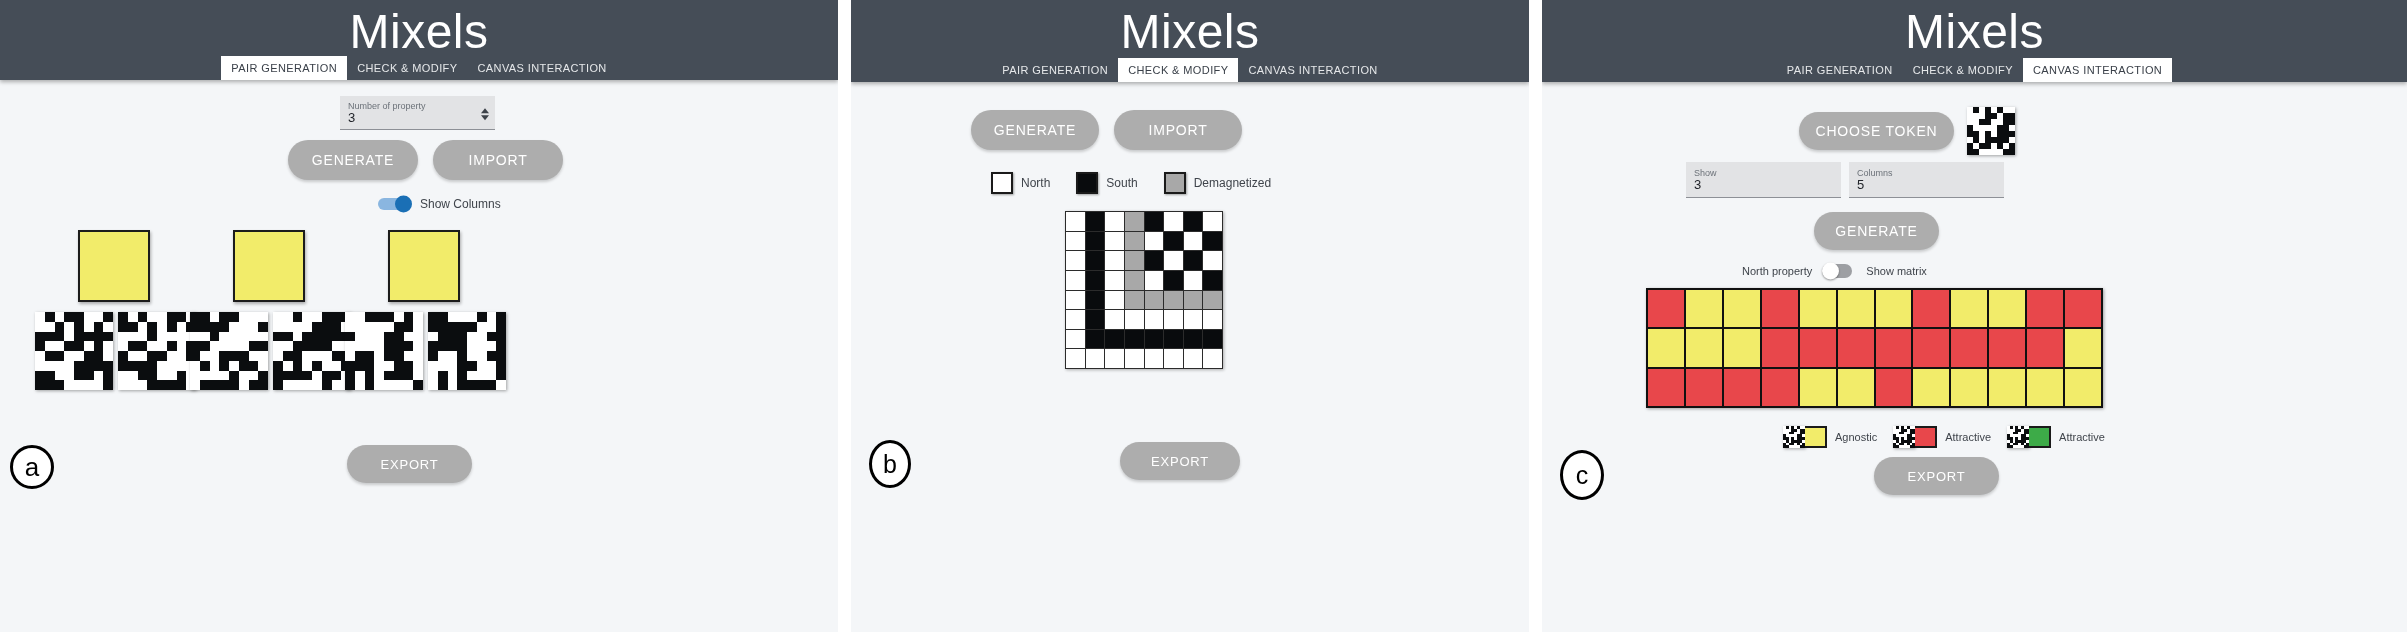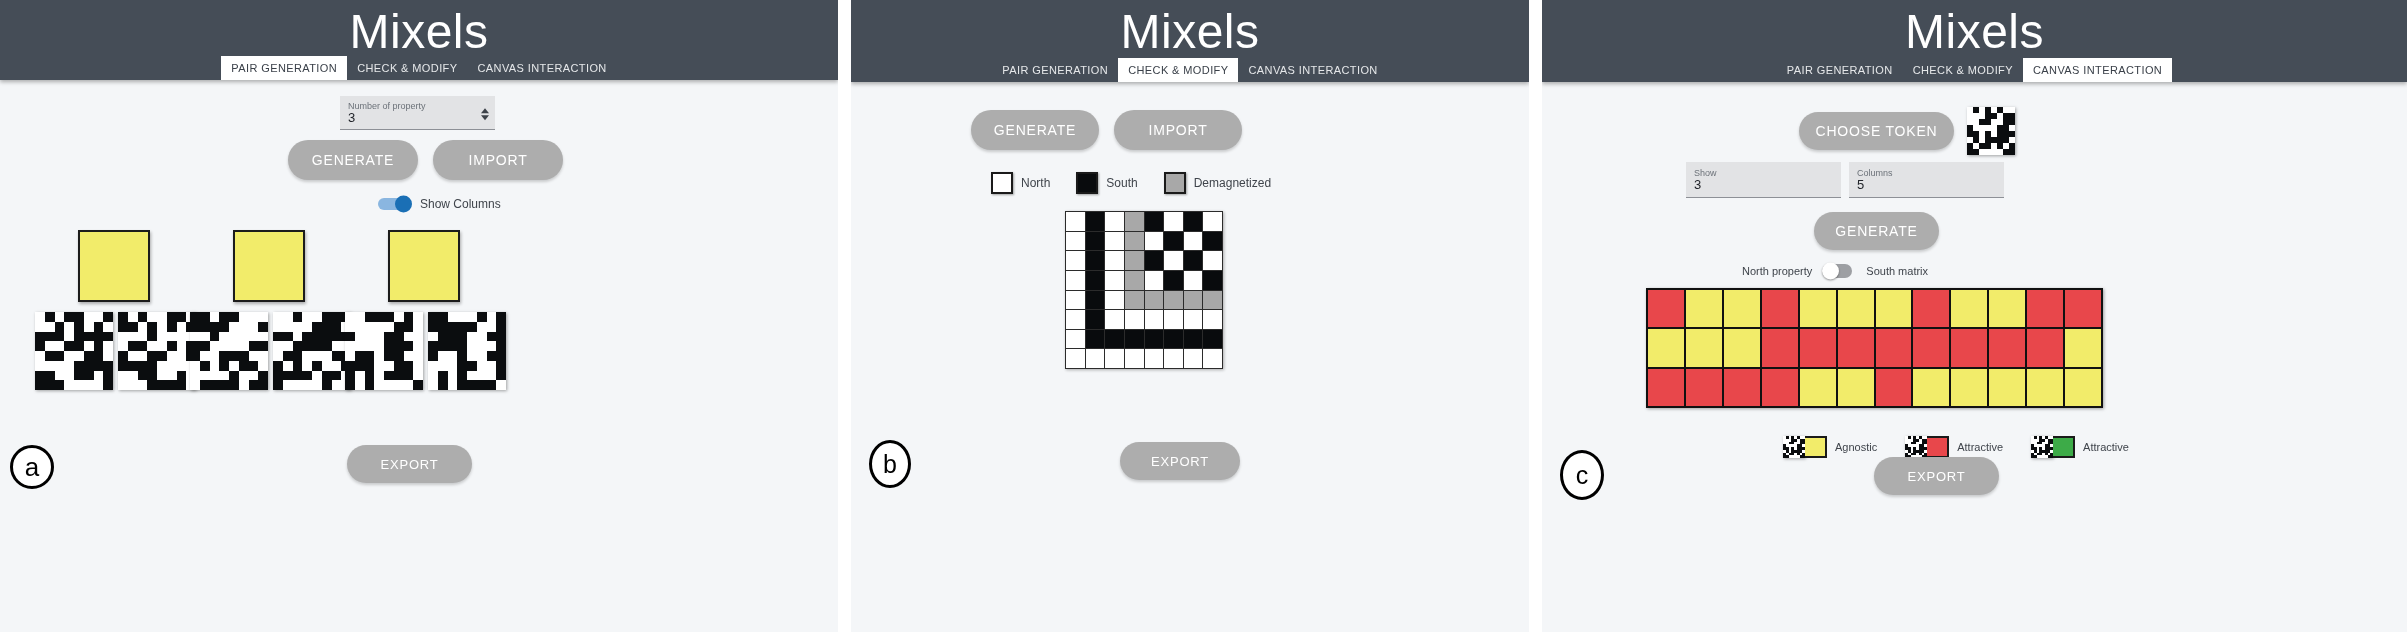--- a/index.html
+++ b/index.html
@@ -793,21 +793,21 @@
       </div>
 
       <button class="pill abs" style="left:272px;top:130px;width:125px;height:38px;font-size:14px;">GENERATE</button>
 
       <div class="switch-row abs" style="left:200px;top:180px;">
         <span class="switch-label" style="font-size:11px;margin-right:10px;">North property</span>
         <span class="switch off" style="width:34px;height:18px;margin-right:10px;">
           <span class="track"></span>
           <span class="knob"></span>
         </span>
-        <span class="switch-label" style="font-size:11px;">South matrix</span>
+        <span class="switch-label" style="font-size:11px;">Show matrix</span>
       </div>
 
       <div class="cgrid abs" id="cCanvas" style="left: 104px; top: 206px; width: 457px; height: 120px; grid-template-columns: repeat(12, 1fr); grid-template-rows: repeat(3, 1fr); gap: 2px; padding: 2px;">
           <i style="background:#e8474b"></i>
           <i style="background:#f2ec6a"></i>
           <i style="background:#f2ec6a"></i>
           <i style="background:#e8474b"></i>
           <i style="background:#f2ec6a"></i>
           <i style="background:#f2ec6a"></i>
           <i style="background:#f2ec6a"></i>
@@ -835,21 +835,21 @@
           <i style="background:#f2ec6a"></i>
           <i style="background:#f2ec6a"></i>
           <i style="background:#e8474b"></i>
           <i style="background:#f2ec6a"></i>
           <i style="background:#f2ec6a"></i>
           <i style="background:#f2ec6a"></i>
           <i style="background:#f2ec6a"></i>
           <i style="background:#f2ec6a"></i>
         </div>
 
-      <div class="legend abs" style="left:241px;top:354px;gap:28px;justify-content:center;">
+      <div class="legend abs" style="left:241px;top:344px;gap:16px;justify-content:center;">
         <div class="legend-item">
           <span class="noise" id="lgA" style="width: 22px; height: 22px; grid-template-columns: repeat(8, 1fr); grid-template-rows: repeat(8, 1fr);">
               <i style="background:#ffffff"></i>
               <i style="background:#0b0d0f"></i>
               <i style="background:#ffffff"></i>
               <i style="background:#0b0d0f"></i>
               <i style="background:#ffffff"></i>
               <i style="background:#0b0d0f"></i>
               <i style="background:#ffffff"></i>
               <i style="background:#ffffff"></i>

